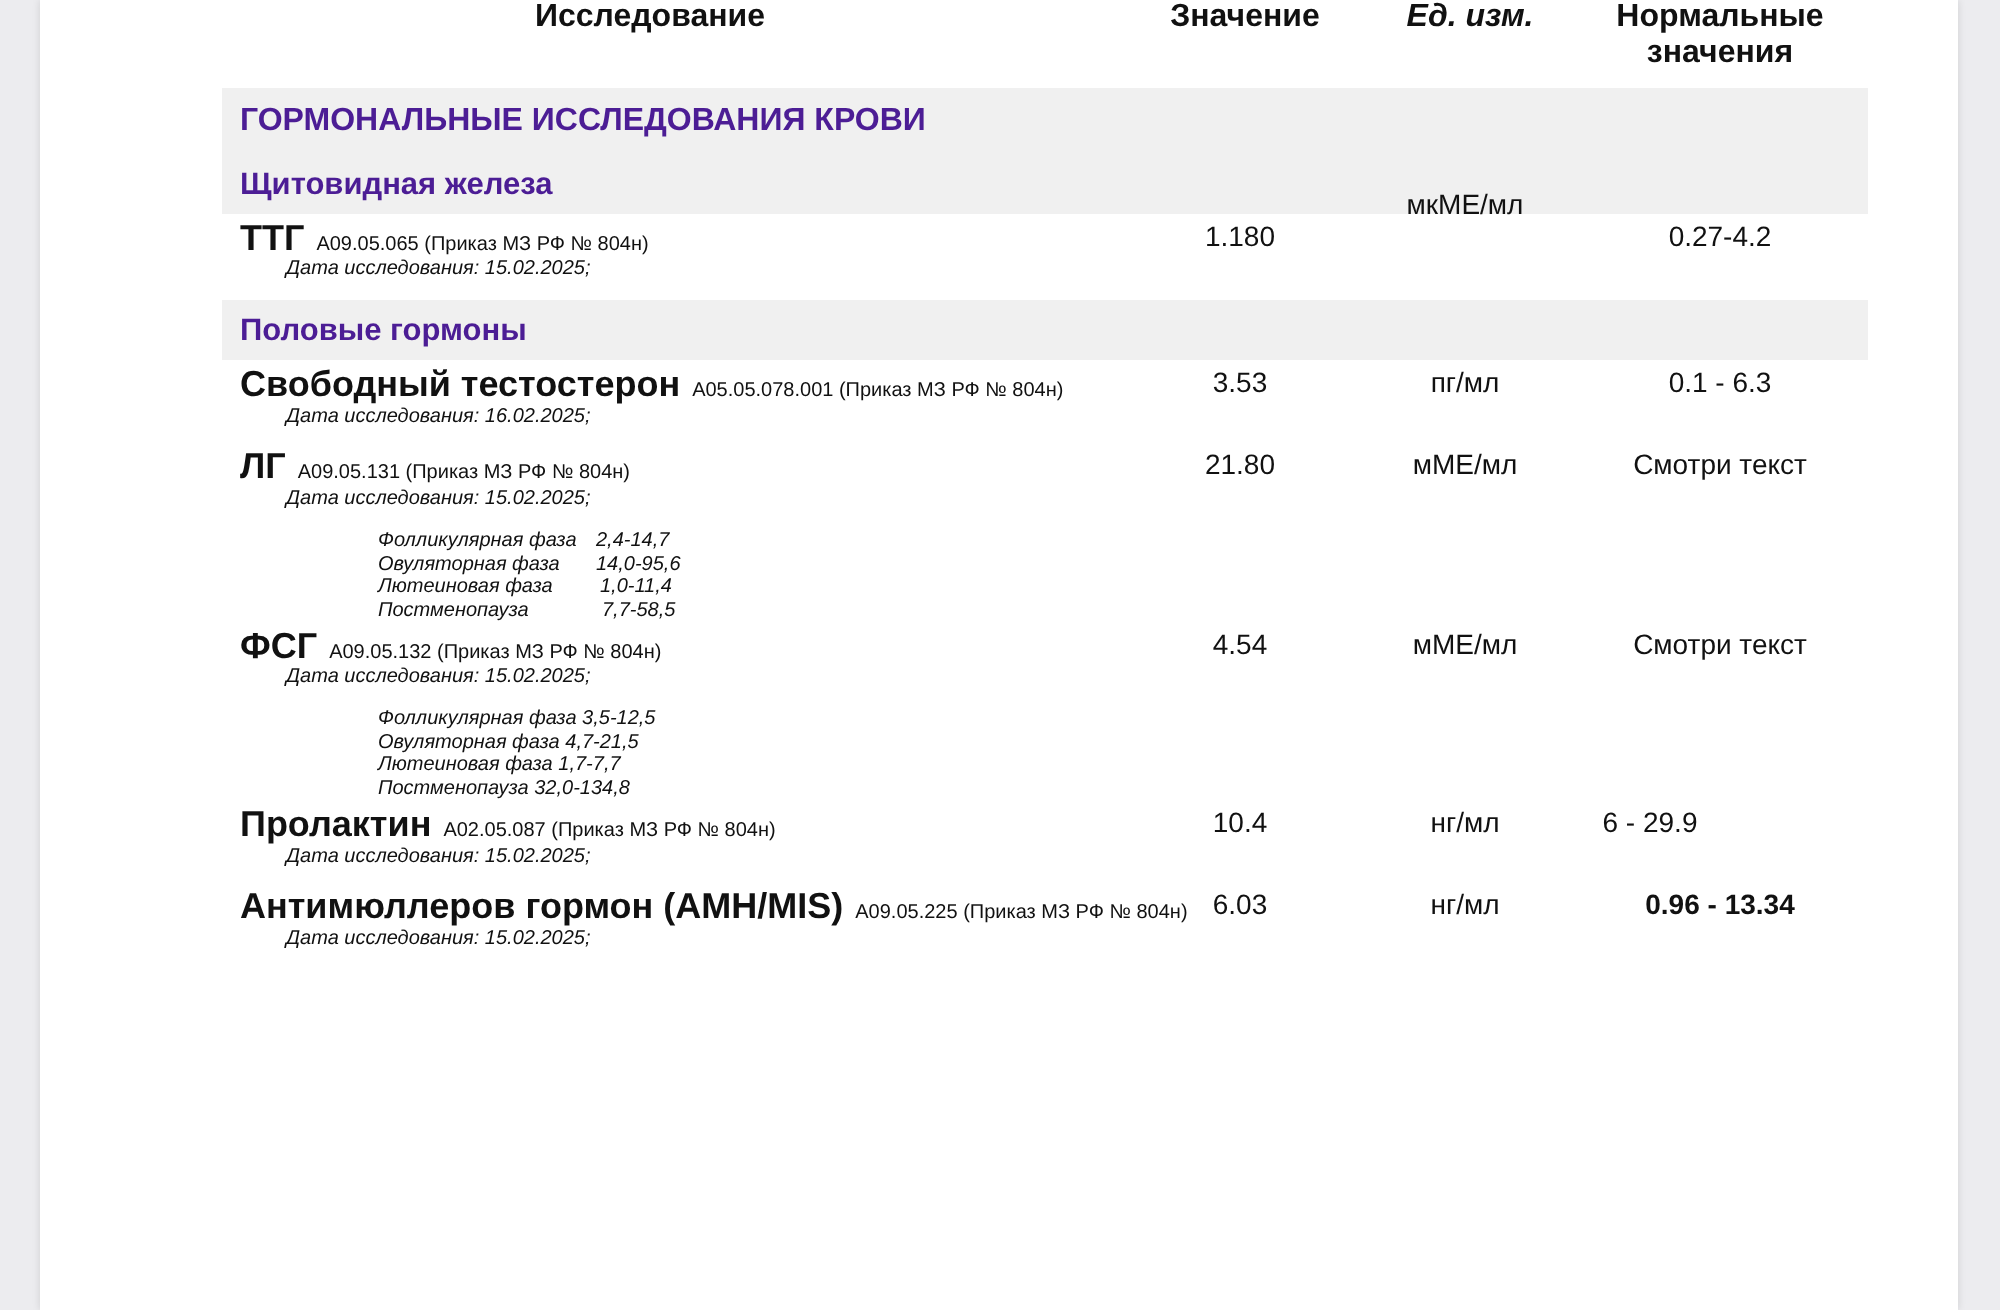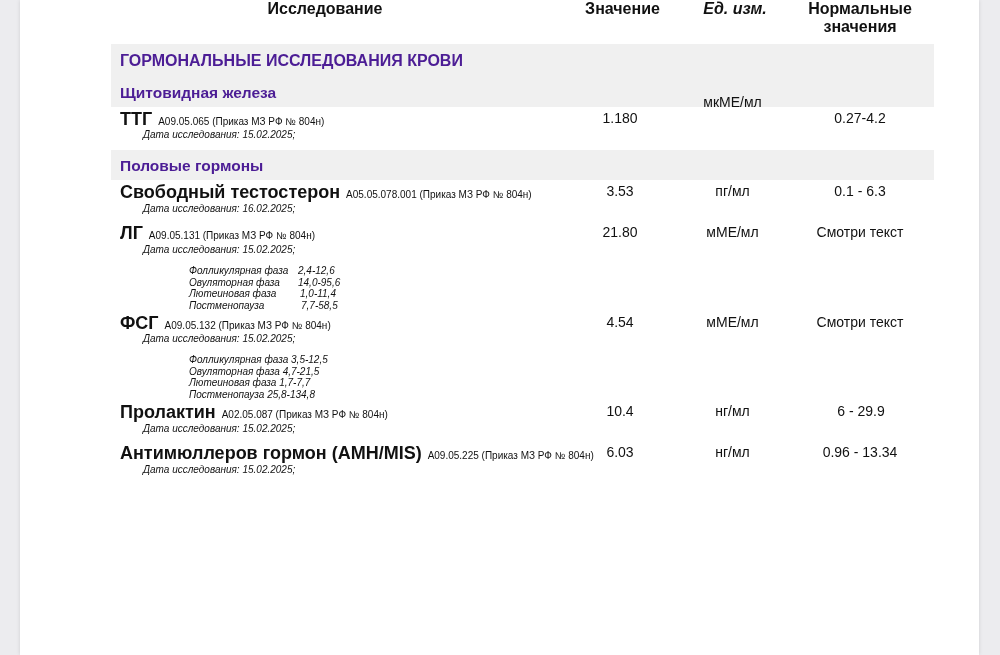--- a/index.html
+++ b/index.html
@@ -66,21 +66,21 @@
 <div class="row-name" style="top:223px;">
   <span class="nm">ЛГ</span><span class="code">A09.05.131 (Приказ МЗ РФ № 804н)</span>
 </div>
 <div class="date" style="top:244px;">Дата исследования: 15.02.2025;</div>
 <div class="cell" style="left:575px; top:224px; width:90px;">21.80</div>
 <div class="cell" style="left:685px; top:224px; width:95px;">мМЕ/мл</div>
 <div class="cell" style="left:795px; top:224px; width:130px;">Смотри текст</div>
 <div class="ref" style="top:265px;">
   <div class="ln">
       <span class="k" style="width:109px">Фолликулярная фаза</span>
-      <span>2,4-12,6</span>
+      <span>2,4-14,7</span>
     </div>
   <div class="ln">
       <span class="k" style="width:109px">Овуляторная фаза</span>
       <span>14,0-95,6</span>
     </div>
   <div class="ln">
       <span class="k" style="width:111px">Лютеиновая фаза</span>
       <span>1,0-11,4</span>
     </div>
   <div class="ln">
@@ -93,30 +93,30 @@
   <span class="nm">ФСГ</span><span class="code">A09.05.132 (Приказ МЗ РФ № 804н)</span>
 </div>
 <div class="date" style="top:333px;">Дата исследования: 15.02.2025;</div>
 <div class="cell" style="left:575px; top:314px; width:90px;">4.54</div>
 <div class="cell" style="left:685px; top:314px; width:95px;">мМЕ/мл</div>
 <div class="cell" style="left:795px; top:314px; width:130px;">Смотри текст</div>
 <div class="ref" style="top:354px;">
   <div class="ln"><span class="k">Фолликулярная фаза</span>&nbsp;<span>3,5-12,5</span></div>
   <div class="ln"><span class="k">Овуляторная фаза</span>&nbsp;<span>4,7-21,5</span></div>
   <div class="ln"><span class="k">Лютеиновая фаза</span>&nbsp;<span>1,7-7,7</span></div>
-  <div class="ln"><span class="k">Постменопауза</span>&nbsp;<span>25,8-134,8</span></div>
+  <div class="ln"><span class="k">Постменопауза</span>&nbsp;<span>32,0-134,8</span></div>
 </div>
 
 <div class="row-name" style="top:402px;">
   <span class="nm">Пролактин</span><span class="code">A02.05.087 (Приказ МЗ РФ № 804н)</span>
 </div>
 <div class="date" style="top:423px;">Дата исследования: 15.02.2025;</div>
 <div class="cell" style="left:575px; top:403px; width:90px;">10.4</div>
 <div class="cell" style="left:685px; top:403px; width:95px;">нг/мл</div>
-<div class="cell" style="left:796px; top:403px; width:130px;">6 - 29.9</div>
+<div class="cell" style="left:760px; top:403px; width:130px;">6 - 29.9</div>
 
 <div class="row-name" style="top:443px;">
   <span class="nm">Антимюллеров гормон (AMH/MIS)</span><span class="code">A09.05.225 (Приказ МЗ РФ № 804н)</span>
 </div>
 <div class="date" style="top:464px;">Дата исследования: 15.02.2025;</div>
 <div class="cell" style="left:575px; top:444px; width:90px;">6.03</div>
 <div class="cell" style="left:685px; top:444px; width:95px;">нг/мл</div>
-<div class="cell" style="left:795px; top:444px; width:130px;">0.96 - 13.34</div>
+<div class="cell" style="left:795px; top:444px; width:130px;font-weight:bold;">0.96 - 13.34</div>
 
 </body></html>

